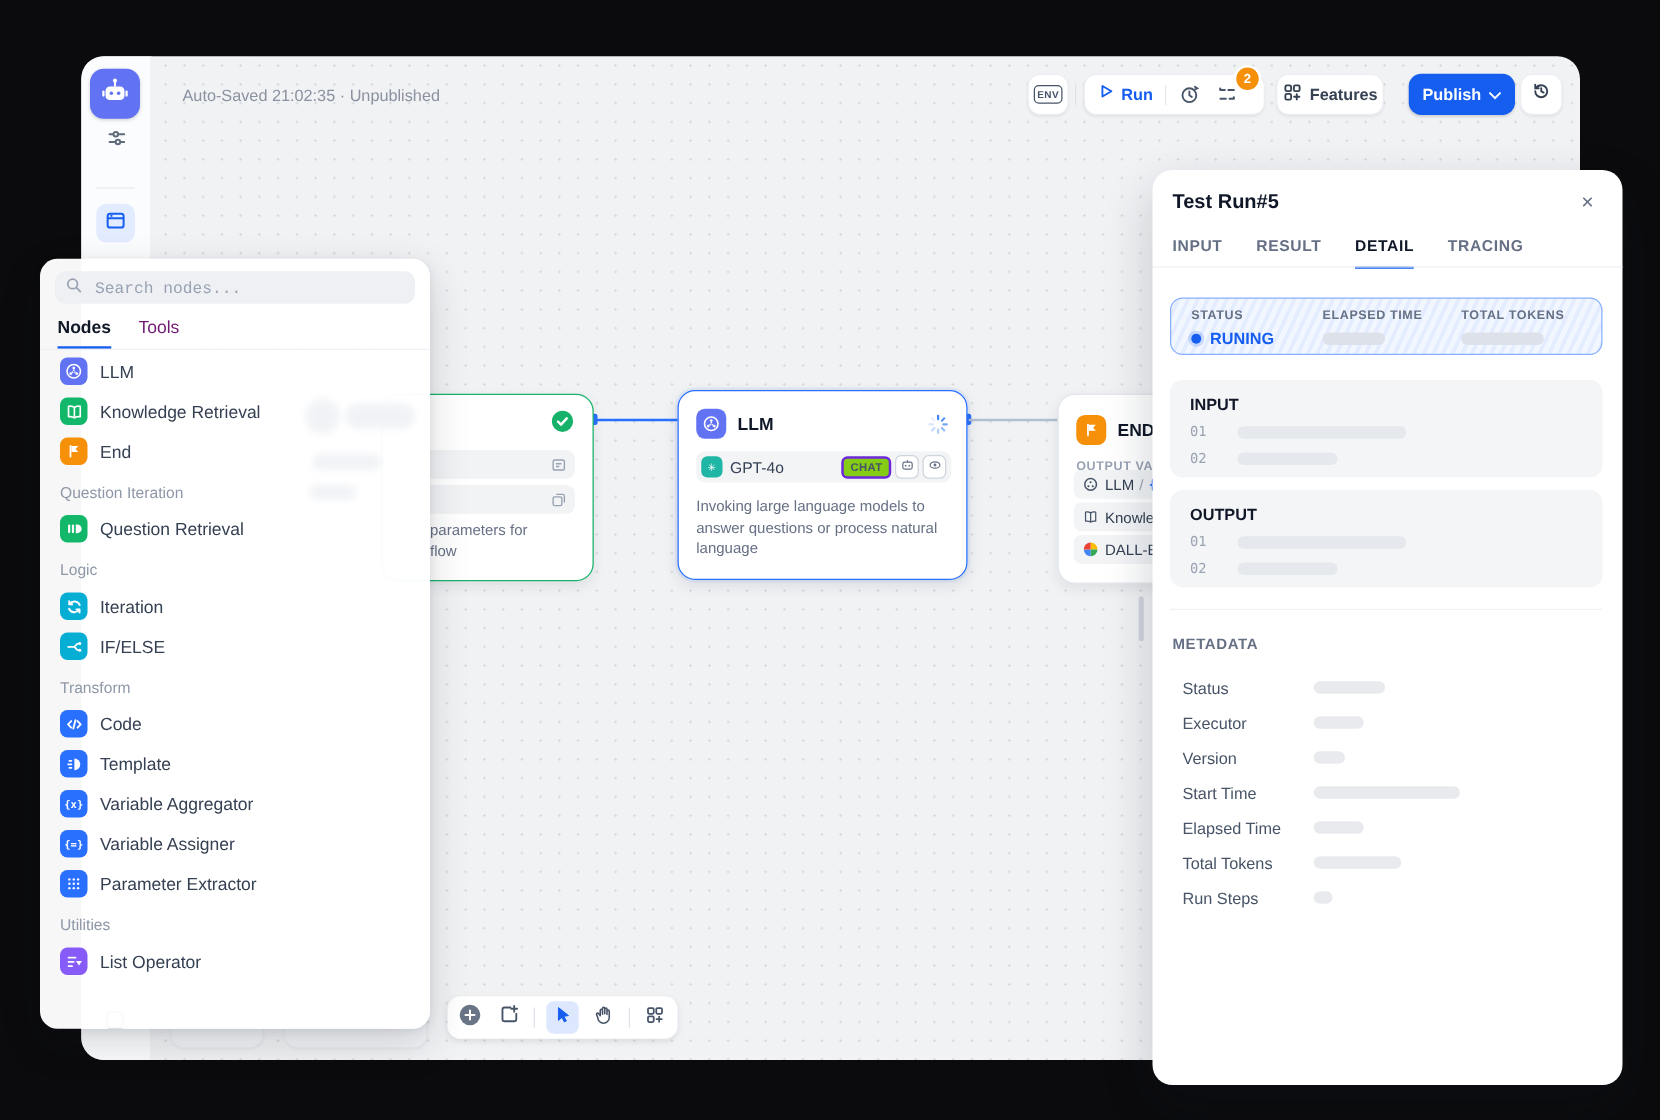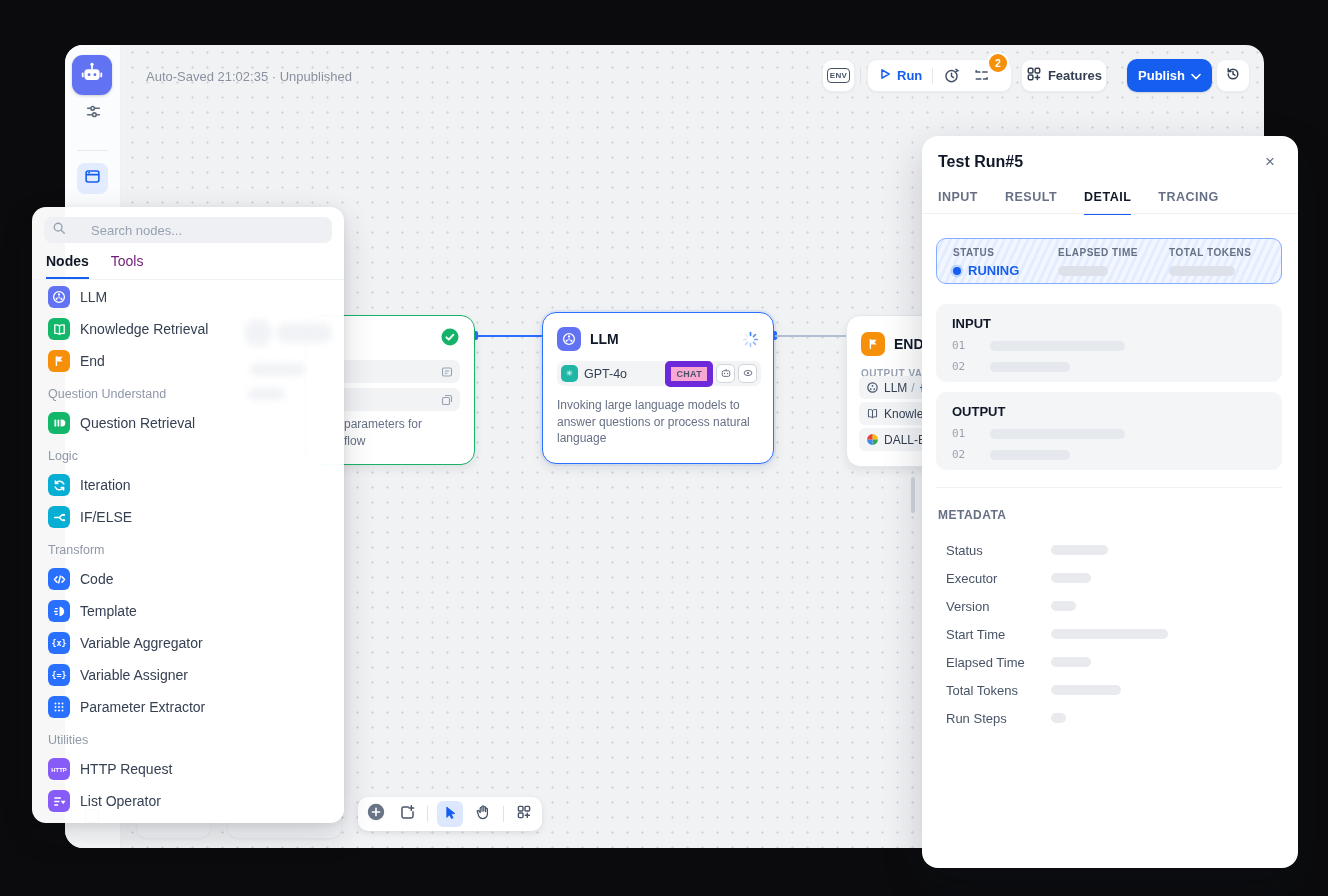--- a/index.html
+++ b/index.html
@@ -22,38 +22,38 @@
   .group-vdiv{width:1px;height:16px;background:#e4e7ec;margin:0 10px}
   .badge{position:absolute;right:2px;top:-8px;width:18px;height:18px;border-radius:50%;background:#f79009;border:2px solid #fff;color:#fff;font-size:10.5px;font-weight:bold;display:flex;align-items:center;justify-content:center}
   .features-btn{left:956px;top:14px;width:86px;gap:6px;font-size:13px;color:#354052;font-weight:600}
   .publish-btn{position:absolute;left:1062px;top:14px;width:85px;height:33px;border-radius:10px;background:#155eef;color:#fff;font-size:13px;font-weight:bold;display:flex;align-items:center;justify-content:center;gap:6px;box-shadow:0 1px 2px rgba(16,24,40,.15)}
   
   .node{position:absolute;background:#fff;border-radius:14px;box-sizing:border-box}
   .node-head{display:flex;align-items:center;padding:14px 14px 0 14px}
   .node-icon{width:24px;height:24px;border-radius:7px;display:flex;align-items:center;justify-content:center;flex:none}
   .node-title{font-size:14px;font-weight:bold;color:#101828;margin-left:9px}
   .model-pill{position:absolute;left:14px;top:48px;height:25px;background:#f2f4f6;border-radius:7px;display:flex;align-items:center;padding:0 4px;box-sizing:border-box}
-  .chat-badge{font-size:9px;font-weight:bold;color:#475467;border:6px solid #6d28d9;background:#f9a8d4;border-radius:5px;padding:2px 5px;letter-spacing:.3px}
+  .chat-badge{font-size:9px;font-weight:bold;color:#475467;border:2px solid #6d28d9;background:#84cc16;border-radius:5px;padding:2px 5px;letter-spacing:.3px}
   .mini-badge{width:17px;height:17px;border:1px solid #d0d5dd;background:#fff;border-radius:5px;display:flex;align-items:center;justify-content:center;margin-left:3px}
   .node-desc{position:absolute;left:14px;font-size:12px;color:#667085;line-height:1.38}
   .gray-row{position:absolute;height:23px;background:#f1f3f5;border-radius:7px;display:flex;align-items:center;padding:0 7px;box-sizing:border-box}
   .out-pill{position:absolute;height:23px;background:#f2f4f6;border-radius:6px;display:flex;align-items:center;padding:0 7px;box-sizing:border-box;font-size:12px;color:#354052;white-space:nowrap}
   .edge{position:absolute;height:2px}
   .handle{position:absolute;width:9px;height:9px;border-radius:2px;background:#2970ff}
   .grip{position:absolute;width:4px;height:36px;border-radius:2px;background:#d0d5dd}
   
   .btoolbar{position:absolute;left:293px;top:752px;width:184px;height:34px;background:#fff;border-radius:10px;box-shadow:0 2px 6px rgba(16,24,40,.1);display:flex;align-items:center;justify-content:center;gap:9px}
   .tool-ic{width:22px;height:22px;display:flex;align-items:center;justify-content:center}
   .tool-ic.active{background:#dde8ff;border-radius:6px;width:26px;height:26px}
   .peek{position:absolute;height:38px;background:#f3f4f7;border-radius:10px;box-shadow:0 1px 3px rgba(16,24,40,.06)}
   
   .node-panel{position:absolute;left:32px;top:207px;width:312px;height:616px;background:rgba(255,255,255,.97);border-radius:14px;box-shadow:0 12px 32px rgba(16,24,40,.16),0 2px 8px rgba(16,24,40,.08);z-index:5;overflow:hidden}
   .blob{position:absolute;background:#eef0f4;filter:blur(3px);opacity:.8}
   .search-box{position:absolute;left:12px;top:10px;width:288px;height:26px;background:#eef0f3;border-radius:8px;display:flex;align-items:center;padding:0 8px;box-sizing:border-box}
-  .search-box input{border:none;background:transparent;outline:none;font-size:13px;color:#354052;margin-left:23px;width:230px;font-family:Liberation Sans, sans-serif}
+  .search-box input{border:none;background:transparent;outline:none;font-size:13px;color:#354052;margin-left:8px;width:230px;font-family:Liberation Mono, monospace}
   .search-box input::placeholder{color:#98a2b3}
   .ptabs{position:absolute;left:14px;top:46px;display:flex;gap:22px;height:26px}
   .ptab{font-size:14px;color:#701a75;font-weight:400}
   .ptab.active{color:#101828;font-weight:bold;border-bottom:2px solid #155eef;padding-bottom:6px}
   .panel-div{position:absolute;left:0;top:72px;width:100%;height:1px;background:#f0f1f4}
   .node-list{position:absolute;left:0;top:74px;width:100%}
   .group-label{height:30px;display:flex;align-items:flex-end;padding:0 0 6px 16px;font-size:12.5px;color:#8f98a8;box-sizing:border-box}
   .node-item{height:32px;display:flex;align-items:center;padding-left:16px;cursor:pointer}
   .nicon{width:22px;height:22px;border-radius:6px;display:flex;align-items:center;justify-content:center;flex:none}
   .nlabel{font-size:14px;color:#354052;margin-left:10px}
@@ -386,21 +386,21 @@
       </div>
       <div class="node-item">
         <span class="nicon" style="background: rgb(247, 144, 9);">
           <svg width="14" height="14" viewBox="0 0 16 16" fill="#fff">
             <rect x="4.2" y="2.2" width="1.6" height="11.6" rx=".8"></rect>
             <path d="M5.8 3.2h6.4L9.7 5.9l2.5 2.7H5.8z"></path>
           </svg>
         </span>
         <span class="nlabel">End</span>
       </div>
-      <div class="group-label">Question Understand</div>
+      <div class="group-label">Question Iteration</div>
       <div class="node-item">
         <span class="nicon" style="background: rgb(18, 183, 106);">
           <svg width="14" height="14" viewBox="0 0 16 16" fill="#fff">
             <rect x="2.8" y="4" width="2" height="8" rx="1"></rect>
             <rect x="6.3" y="4" width="2" height="8" rx="1"></rect>
             <path d="M9.8 4h1.4a4 4 0 010 8H9.8z"></path>
           </svg>
         </span>
         <span class="nlabel">Question Retrieval</span>
       </div>
@@ -474,28 +474,20 @@
             <circle cx="4" cy="12" r="1.1"></circle>
             <circle cx="8" cy="12" r="1.1"></circle>
             <circle cx="12" cy="12" r="1.1"></circle>
           </svg>
         </span>
         <span class="nlabel">Parameter Extractor</span>
       </div>
       <div class="group-label">Utilities</div>
       <div class="node-item">
         <span class="nicon" style="background: rgb(135, 91, 247);">
-          <svg width="18" height="18" viewBox="0 0 16 16">
-            <text x="8" y="10.3" font-size="5.2" font-weight="bold" fill="#fff" text-anchor="middle">HTTP</text>
-          </svg>
-        </span>
-        <span class="nlabel">HTTP Request</span>
-      </div>
-      <div class="node-item">
-        <span class="nicon" style="background: rgb(135, 91, 247);">
           <svg width="15" height="15" viewBox="0 0 16 16" fill="none" stroke="#fff" stroke-width="1.5" stroke-linecap="round">
             <path d="M3 4.3h6M3 8h4.4M3 11.7h3"></path>
             <path d="M9.3 7.2h5.2L11.9 11z" fill="#fff" stroke="none"></path>
           </svg>
         </span>
         <span class="nlabel">List Operator</span>
       </div>
     </div>
 </div>
 

